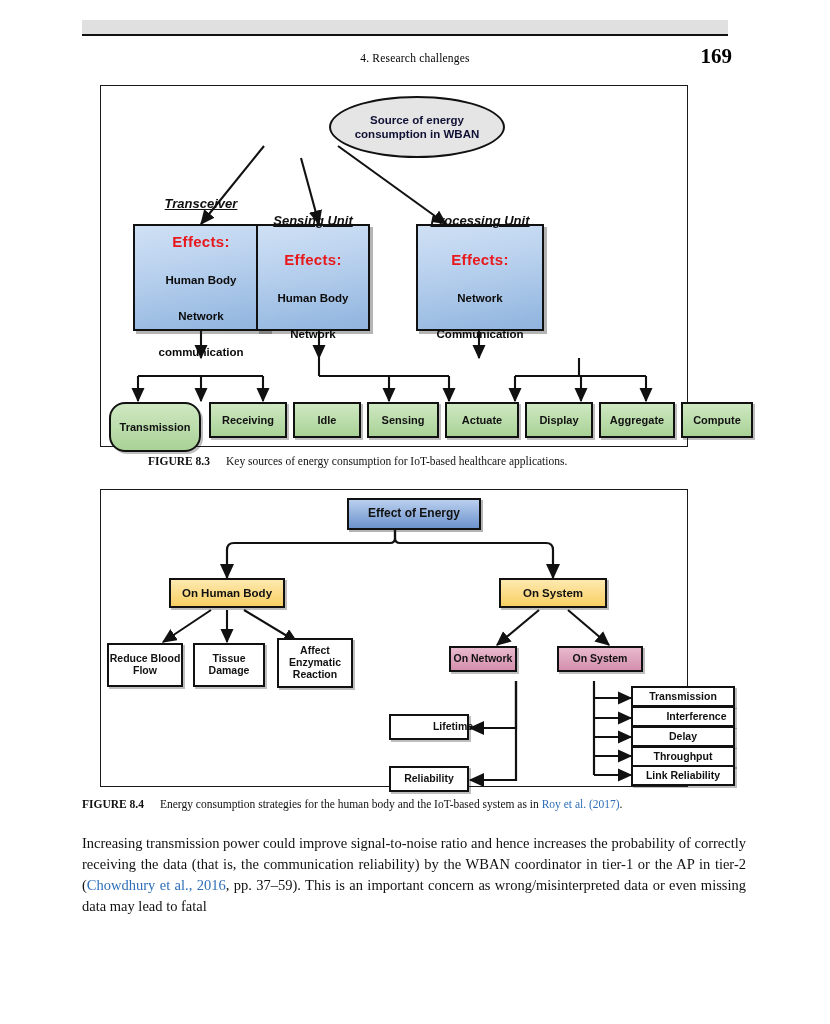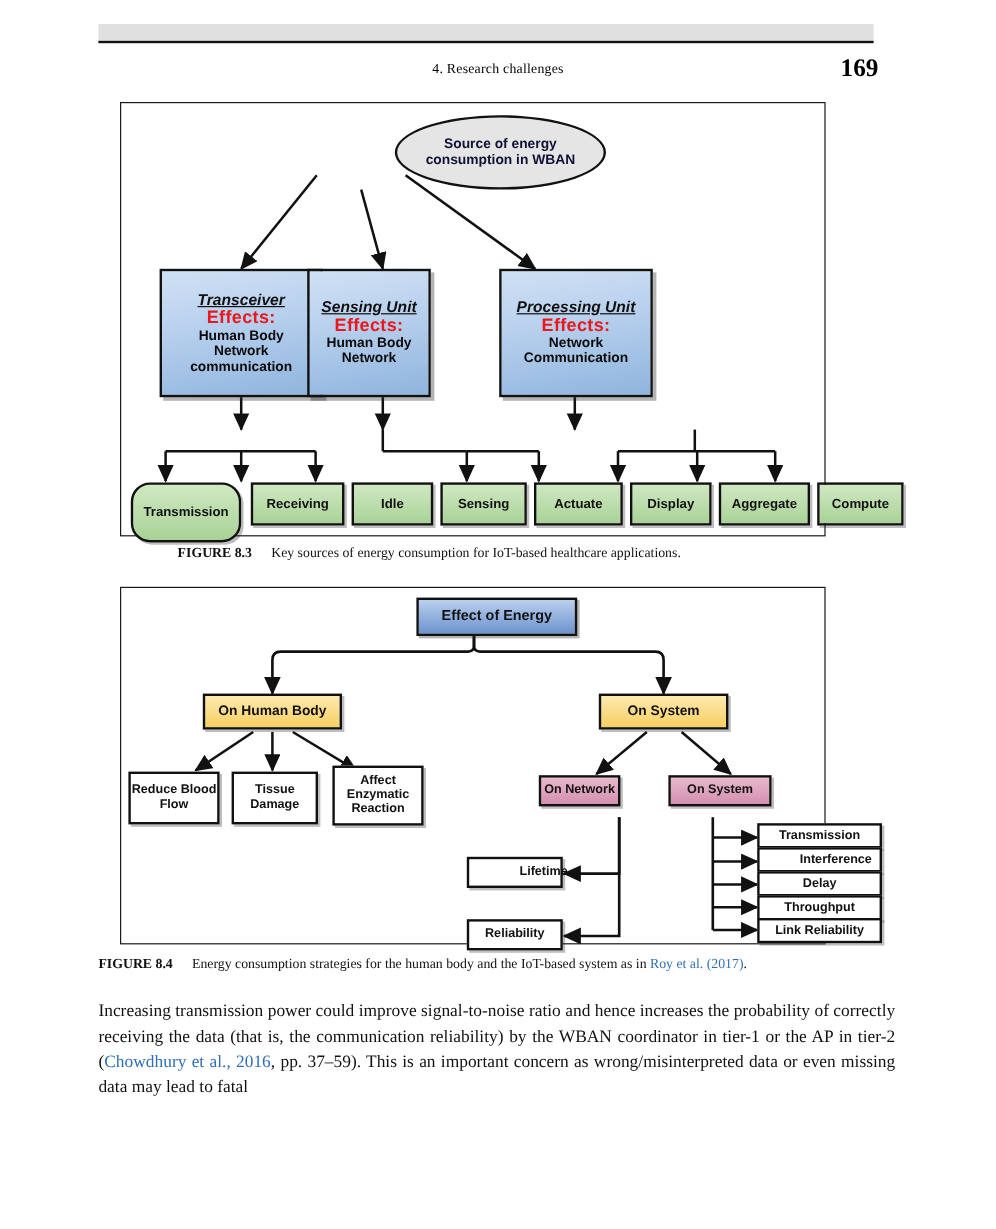--- a/index.html
+++ b/index.html
@@ -39,20 +39,21 @@
     position:absolute;border:2.4px solid #111;border-radius:50%;
     background:#e5e5e5;display:flex;align-items:center;justify-content:center;
     text-align:center;font-family:"Liberation Sans",sans-serif;font-weight:bold;
     font-size:11.5px;color:#101035;line-height:1.25;box-sizing:border-box;
   }
 
   .bluebox{
     border:2.2px solid #111;
     background:linear-gradient(170deg,#cfe0f4 0%,#bcd3ef 35%,#8fb4de 100%);
     box-shadow:3px 3px 0 rgba(40,40,40,.35);
+    gap:23px;
   }
   .greenbox{
     border:2px solid #111;
     background:linear-gradient(180deg,#cfe8c2 0%,#a9d296 100%);
     font-size:11px;color:#111;
     box-shadow:2px 2px 0 rgba(40,40,40,.3);
   }
   .goldbox{
     border:2px solid #111;
     background:linear-gradient(180deg,#fde9b0 0%,#f8cf62 100%);
@@ -138,21 +139,21 @@
     </div>
 
     <div class="node bluebox" style="left:32px;top:138px;width:136px;height:107px;flex-direction:column;">
       <span class="tline ttitle">Transceiver</span>
       <span class="tline teffects">Effects:</span>
       <span class="tline tbody">Human Body</span>
       <span class="tline tbody">Network</span>
       <span class="tline tbody">communication</span>
     </div>
 
-    <div class="node bluebox" style="left:155px;top:138px;width:103px;height:107px;flex-direction:column;">
+    <div class="node bluebox" style="left:155px;top:138px;width:114px;height:107px;flex-direction:column;">
       <span class="tline ttitle">Sensing Unit</span>
       <span class="tline teffects">Effects:</span>
       <span class="tline tbody">Human Body</span>
       <span class="tline tbody">Network</span>
     </div>
 
     <div class="node bluebox" style="left:315px;top:138px;width:128px;height:107px;flex-direction:column;">
       <span class="tline ttitle">Processing Unit</span>
       <span class="tline teffects">Effects:</span>
       <span class="tline tbody">Network</span>

